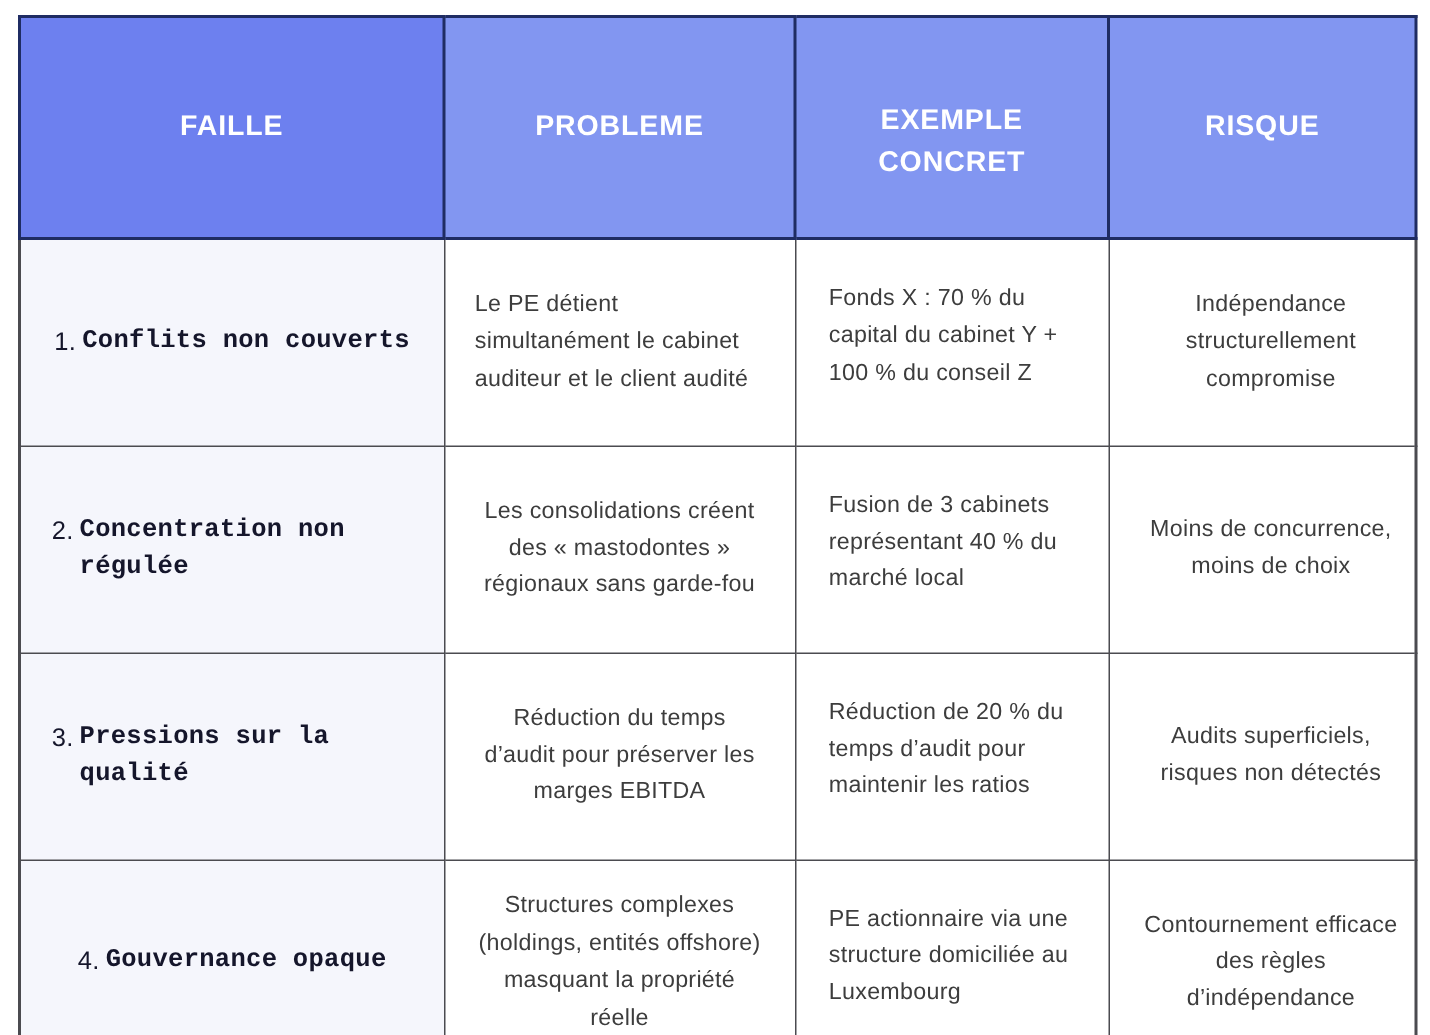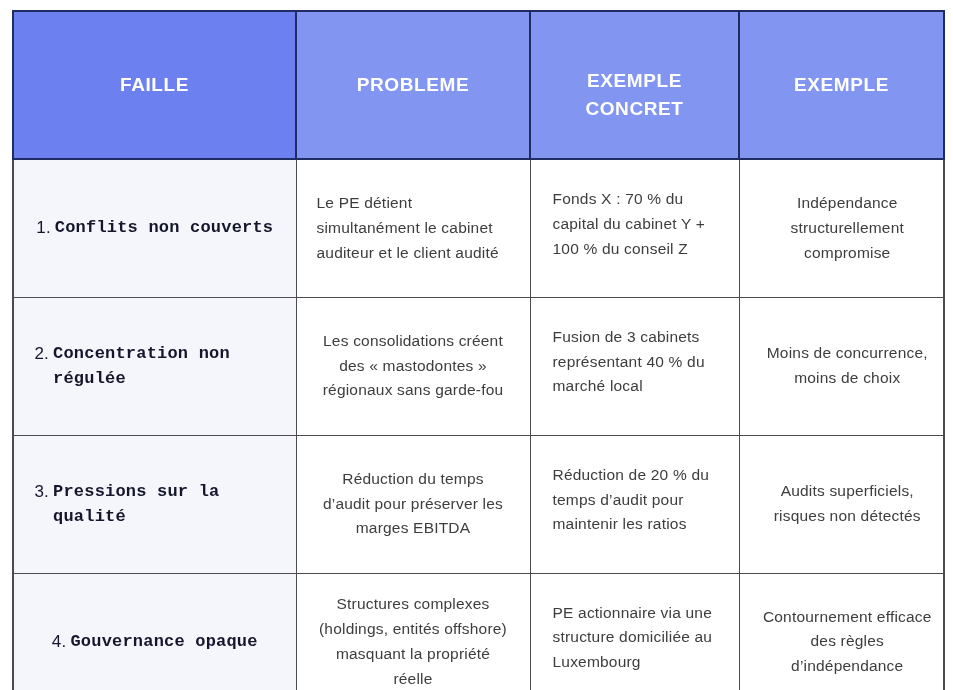--- a/index.html
+++ b/index.html
@@ -100,21 +100,21 @@
       <th class="th-faille">
         <span class="hdr">FAILLE</span>
       </th>
       <th>
         <span class="hdr">PROBLEME</span>
       </th>
       <th>
         <span class="hdr hdr-narrow">EXEMPLE CONCRET</span>
       </th>
       <th>
-        <span class="hdr">EXEMPLE</span>
+        <span class="hdr">RISQUE</span>
       </th>
     </tr>
   </thead>
   <tbody>
     <tr>
       <td class="td-faille">
         <div class="faille-inner">
           <span class="num">1.</span>
           <span class="faille-label">Conflits non couverts</span>
         </div>

